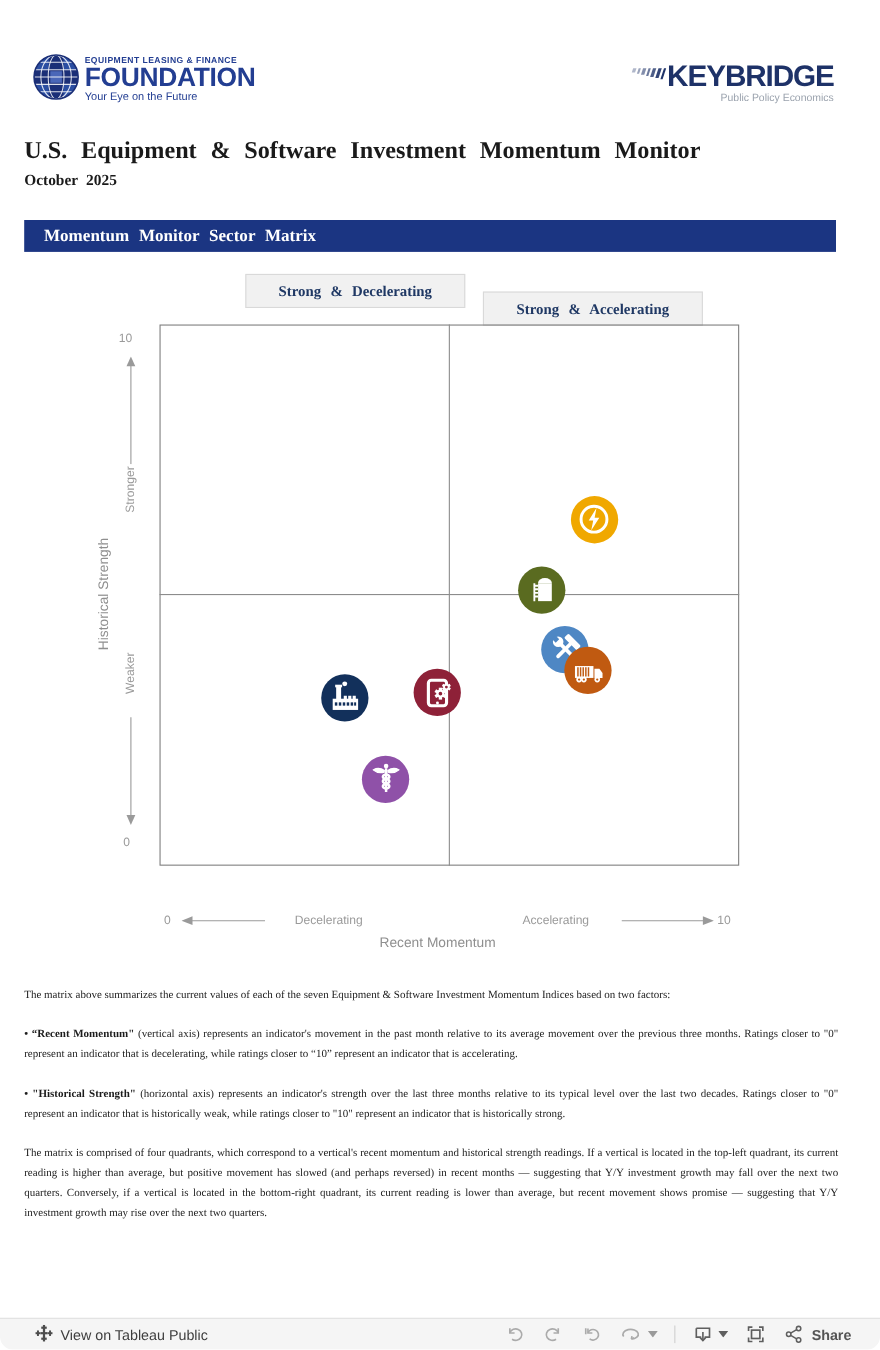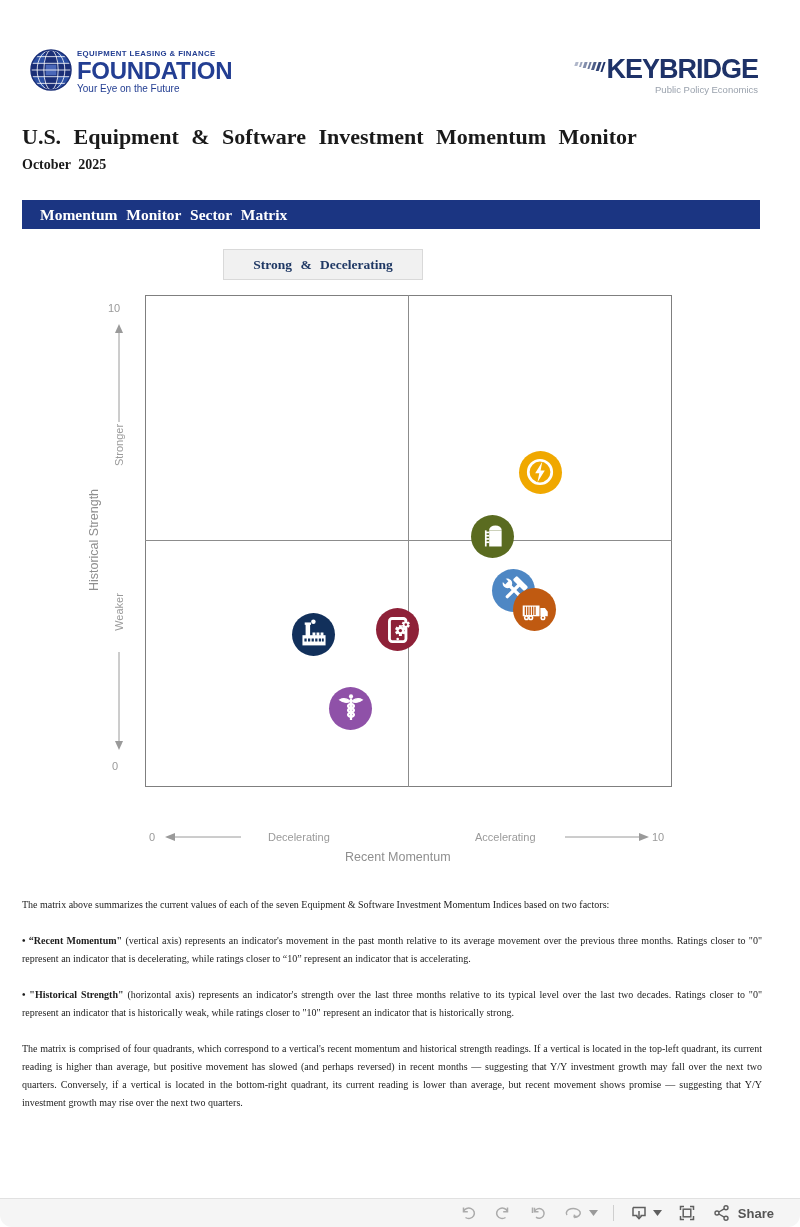--- a/index.html
+++ b/index.html
@@ -114,20 +114,21 @@
     </div>
     <div class="kb-tag">Public Policy Economics</div>
   </div>
 
   <div class="abs title">U.S. Equipment &amp; Software Investment Momentum Monitor</div>
   <div class="abs subtitle">October 2025</div>
   <div class="abs banner">Momentum Monitor Sector Matrix</div>
 
   <div class="abs" id="chart-layer" style="left:0;top:0;width:800px;height:880px;">
     <div class="abs qbox" style="left:179px;top:249px;margin-left:44px;">Strong &amp; Decelerating</div>
+    <div class="abs qbox" style="left:439px;top:265px;">Strong &amp; Accelerating</div>
 
     <div class="abs plot"></div>
     <div class="abs vmid"></div>
     <div class="abs hmid"></div>
 
     <div class="abs axtxt" style="left:108px;top:302px;">10</div>
     <div class="abs axtxt" style="left:112px;top:760px;">0</div>
     <svg class="abs" style="left:112px;top:324px;" width="14" height="98">
       <line x1="7" y1="8" x2="7" y2="98" stroke="#9a9a9a" stroke-width="1"></line>
       <polygon points="7,0 3,9 11,9" fill="#9a9a9a"></polygon>
@@ -267,20 +268,37 @@
     </div>
 
   <div class="abs bodytext">
     <p>The matrix above summarizes the current values of each of the seven Equipment &amp; Software Investment Momentum Indices based on two factors:</p>
     <p><span class="lead">• “Recent Momentum"</span><span> (vertical axis) represents an indicator's movement in the past month relative to its average movement over the previous three months. Ratings closer to "0" represent an indicator that is decelerating, while ratings closer to “10” represent an indicator that is accelerating.</span></p>
     <p><span class="lead">• "Historical Strength"</span><span> (horizontal axis) represents an indicator's strength over the last three months relative to its typical level over the last two decades. Ratings closer to "0" represent an indicator that is historically weak, while ratings closer to "10" represent an indicator that is historically strong.</span></p>
     <p>The matrix is comprised of four quadrants, which correspond to a vertical's recent momentum and historical strength readings. If a vertical is located in the top-left quadrant, its current reading is higher than average, but positive movement has slowed (and perhaps reversed) in recent months — suggesting that Y/Y investment growth may fall over the next two quarters. Conversely, if a vertical is located in the bottom-right quadrant, its current reading is lower than average, but recent movement shows promise — suggesting that Y/Y investment growth may rise over the next two quarters.</p>
   </div>
 
   <div class="abs footer">
+    <div class="foot-left">
+      <span>
+        <svg width="16" height="16" viewBox="0 0 16 16" fill="#4d4d4d">
+          <rect x="7" y="0.5" width="2" height="5"></rect>
+            <rect x="5.5" y="2" width="5" height="2"></rect>
+          <rect x="7" y="10.5" width="2" height="5"></rect>
+            <rect x="5.5" y="12" width="5" height="2"></rect>
+          <rect x="1.6" y="5.5" width="1.8" height="5"></rect>
+            <rect x="0.2" y="7.1" width="4.6" height="1.8"></rect>
+          <rect x="12.6" y="5.5" width="1.8" height="5"></rect>
+            <rect x="11.2" y="7.1" width="4.6" height="1.8"></rect>
+          <rect x="7" y="4.8" width="2" height="6.4"></rect>
+            <rect x="4.8" y="7" width="6.4" height="2"></rect>
+        </svg>
+      </span>
+      <span>View on Tableau Public</span>
+    </div>
     <div class="foot-right">
       <span class="ficon">
         <svg width="20" height="20" viewBox="0 0 20 20" fill="none" stroke="#ababab" stroke-width="1.5">
           <path d="M5.5 8.5 A5.6 5.2 0 1 1 7.5 14.5"></path>
             <polyline points="5.5 4.5 5.5 8.8 9.8 8.8"></polyline>
         </svg>
       </span>
       <span class="ficon">
         <svg width="20" height="20" viewBox="0 0 20 20" fill="none" stroke="#ababab" stroke-width="1.5">
           <path d="M14.5 8.5 A5.6 5.2 0 1 0 12.5 14.5"></path>

